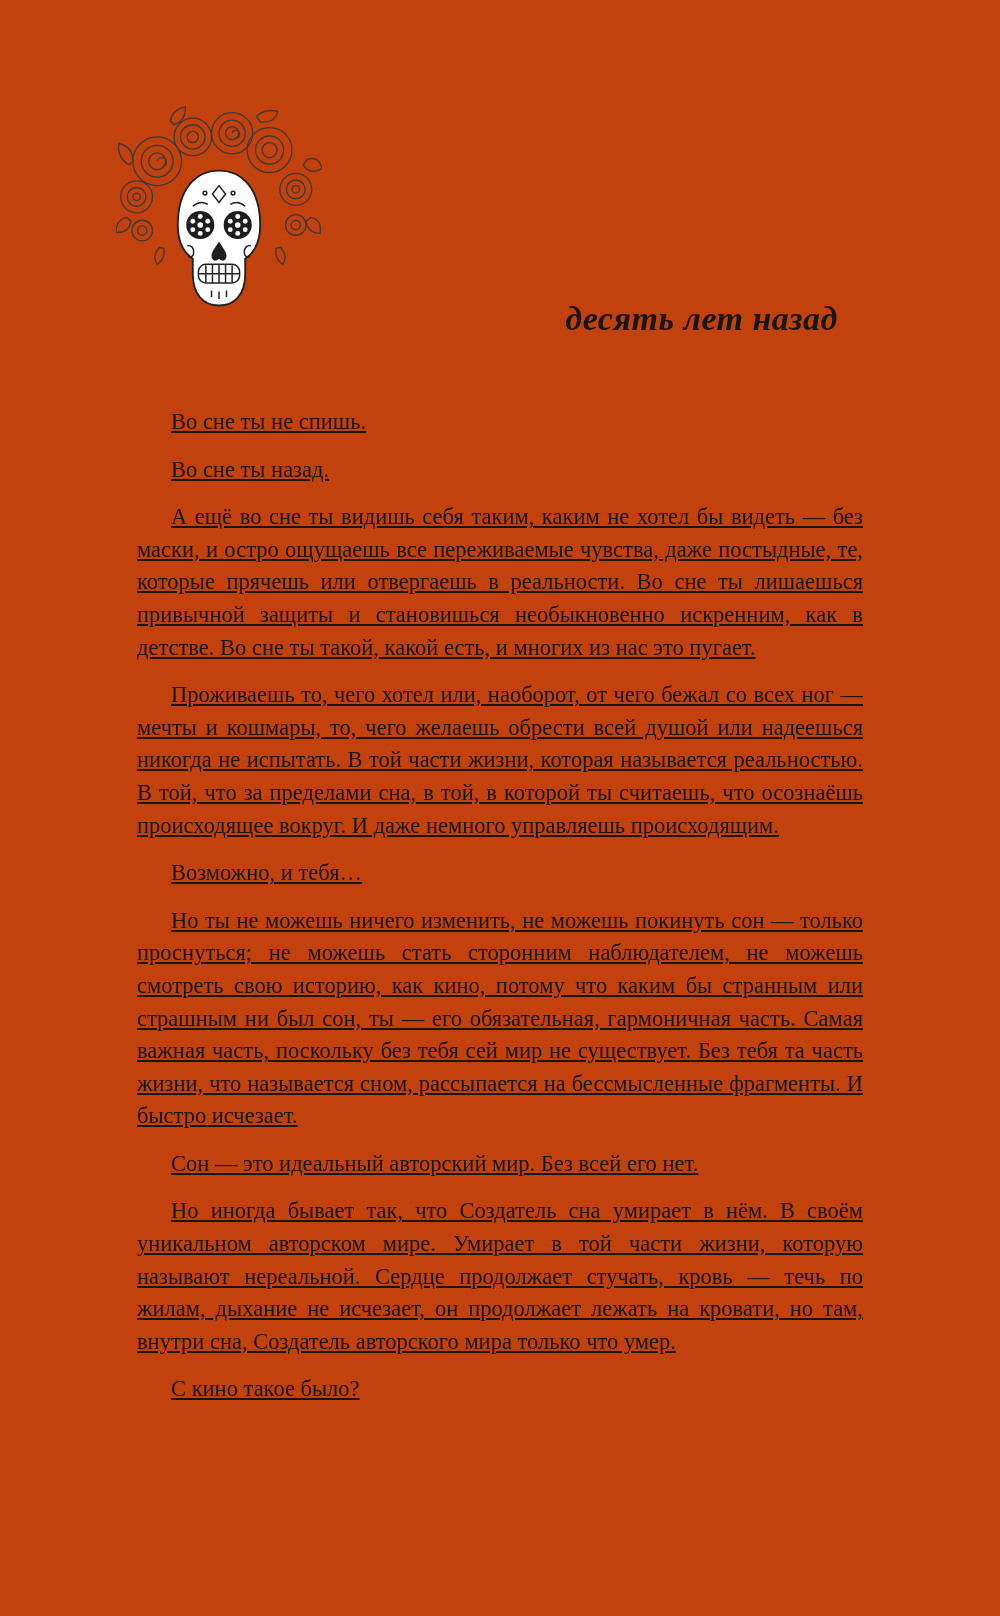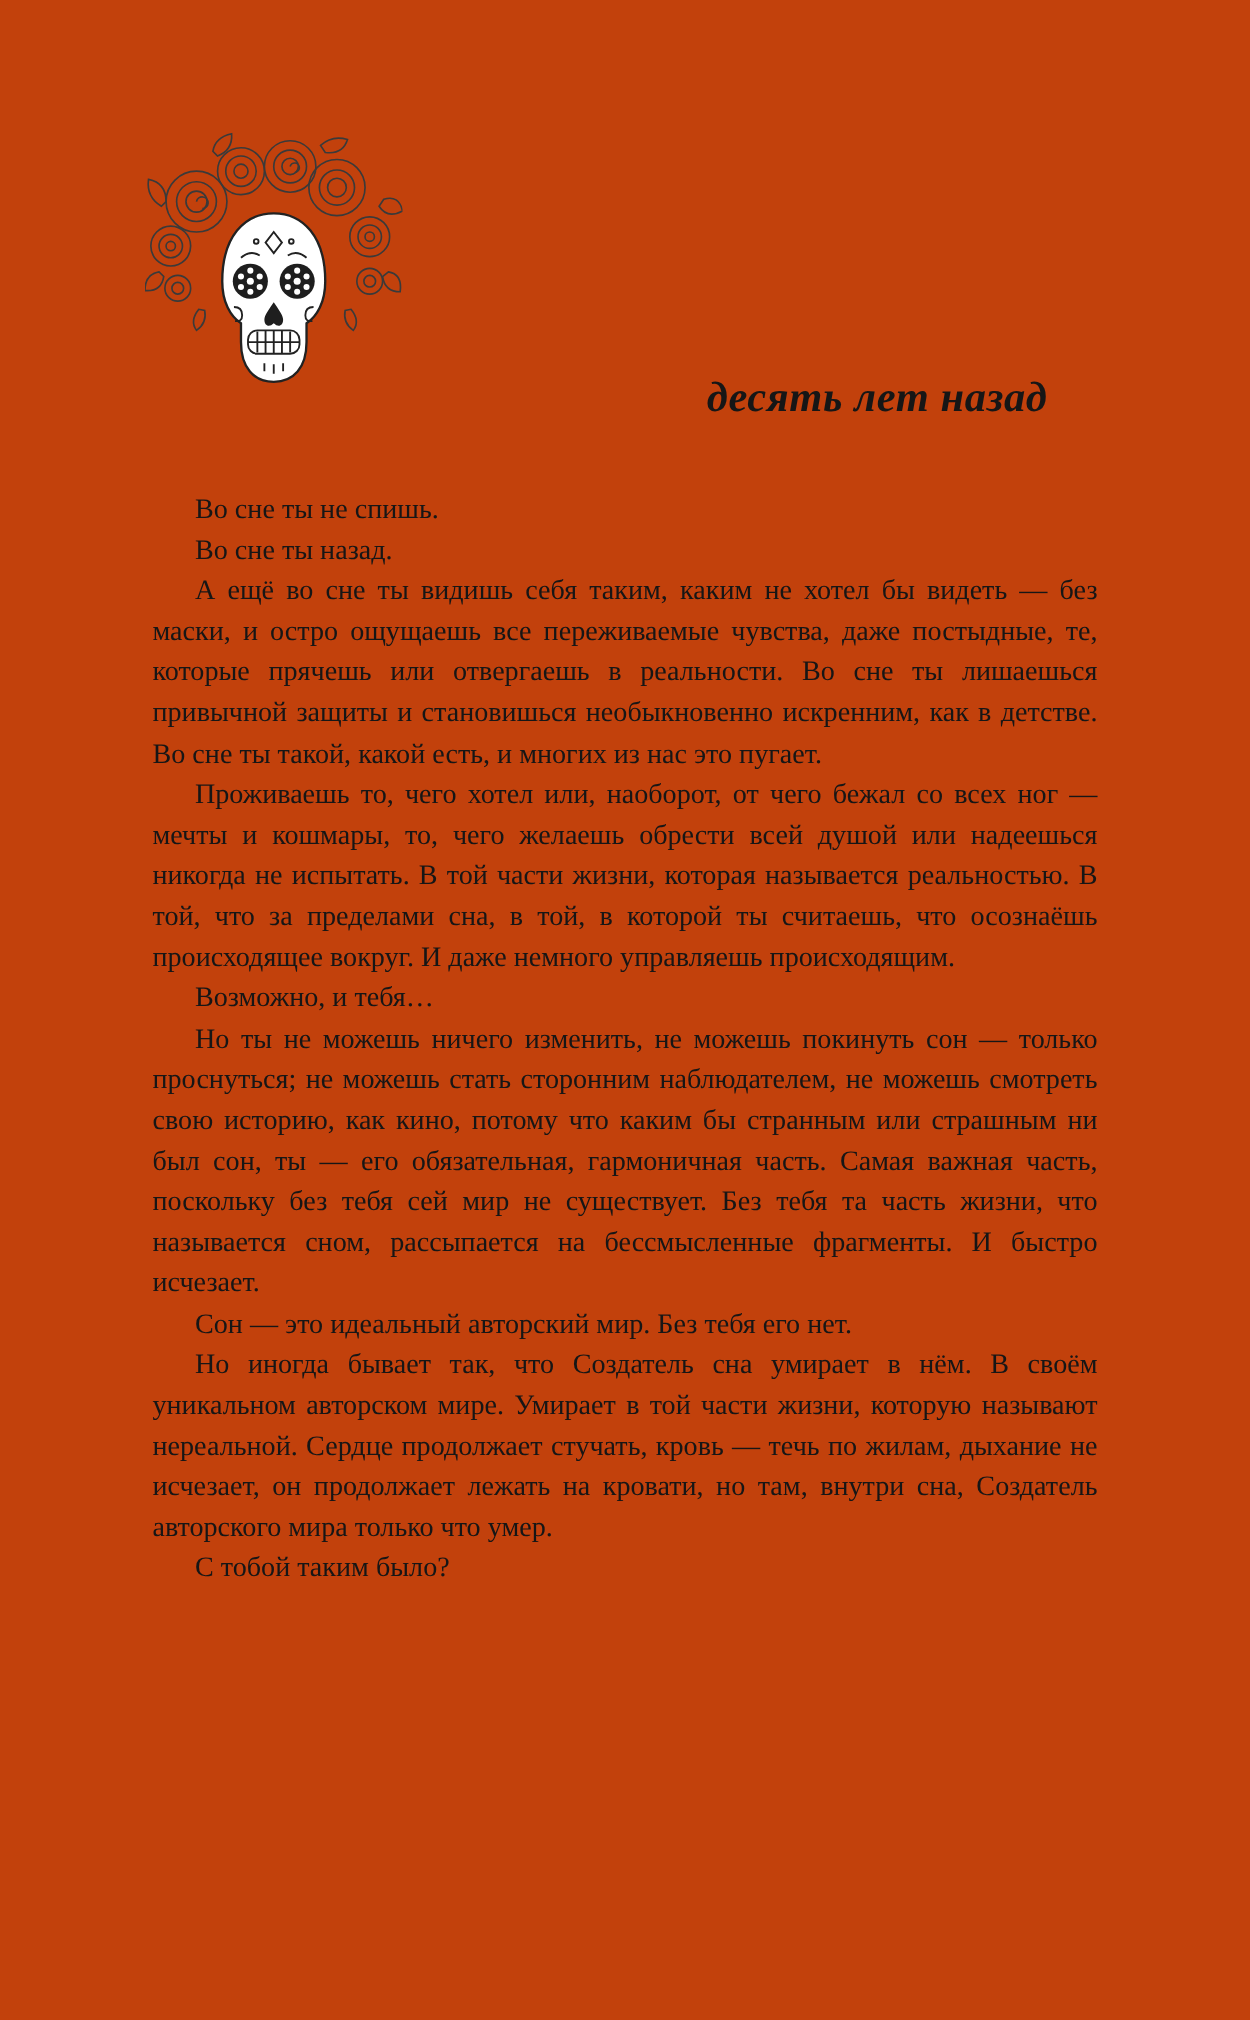--- a/index.html
+++ b/index.html
@@ -50,22 +50,23 @@
     left: 122px;
     width: 756px;
     font-size: 22.5px;
     line-height: 32.6px;
     text-align: justify;
     hyphens: auto;
     -webkit-hyphens: auto;
     color: #161616;
   }
   .body-text p {
-    margin: 0;
+    margin: 15px;
     text-indent: 34px;
+    text-decoration: underline;
   }
 </style>
 </head>
 <body>
 
 <div class="page">
 
   <div class="illustration">
     <svg viewBox="0 0 220 235" aria-hidden="true">
 
@@ -156,18 +157,18 @@
 
   <h1 class="chapter-heading">десять лет назад</h1>
 
   <div class="body-text" lang="ru">
     <p>Во сне ты не спишь.</p>
     <p>Во сне ты назад.</p>
     <p>А ещё во сне ты видишь себя таким, каким не хотел бы видеть — без маски, и остро ощущаешь все переживаемые чувства, даже постыдные, те, которые прячешь или отвергаешь в реальности. Во сне ты лишаешься привычной защиты и становишься необыкновенно искренним, как в детстве. Во сне ты такой, какой есть, и многих из нас это пугает.</p>
     <p>Проживаешь то, чего хотел или, наоборот, от чего бежал со всех ног — мечты и кошмары, то, чего желаешь обрести всей душой или надеешься никогда не испытать. В той части жизни, которая называется реальностью. В той, что за пределами сна, в той, в которой ты считаешь, что осознаёшь происходящее вокруг. И даже немного управляешь происходящим.</p>
     <p>Возможно, и тебя…</p>
     <p>Но ты не можешь ничего изменить, не можешь покинуть сон — только проснуться; не можешь стать сторонним наблюдателем, не можешь смотреть свою историю, как кино, потому что каким бы странным или страшным ни был сон, ты — его обязательная, гармоничная часть. Самая важная часть, поскольку без тебя сей мир не существует. Без тебя та часть жизни, что называется сном, рассыпается на бессмысленные фрагменты. И быстро исчезает.</p>
-    <p>Сон — это идеальный авторский мир. Без тебя его нет.</p>
+    <p>Сон — это идеальный авторский мир. Без всей его нет.</p>
     <p>Но иногда бывает так, что Создатель сна умирает в нём. В своём уникальном авторском мире. Умирает в той части жизни, которую называют нереальной. Сердце продолжает стучать, кровь — течь по жилам, дыхание не исчезает, он продолжает лежать на кровати, но там, внутри сна, Создатель авторского мира только что умер.</p>
-    <p>С тобой таким было?</p>
+    <p>С кино такое было?</p>
   </div>
 
 </div>
 
 </body></html>

